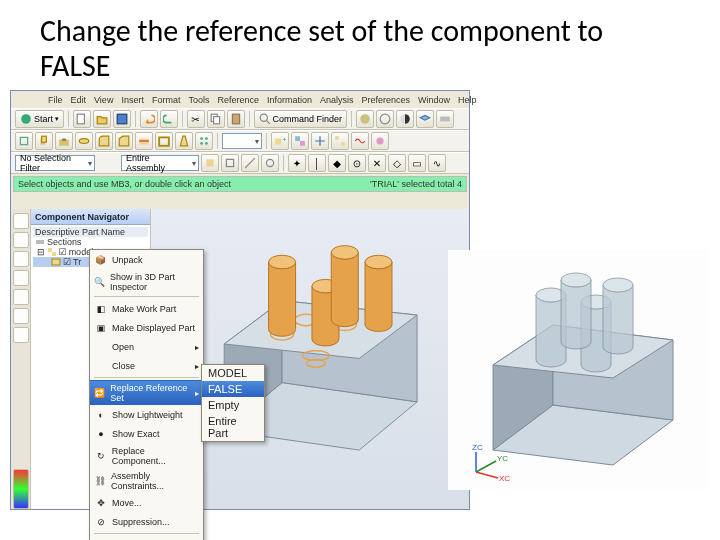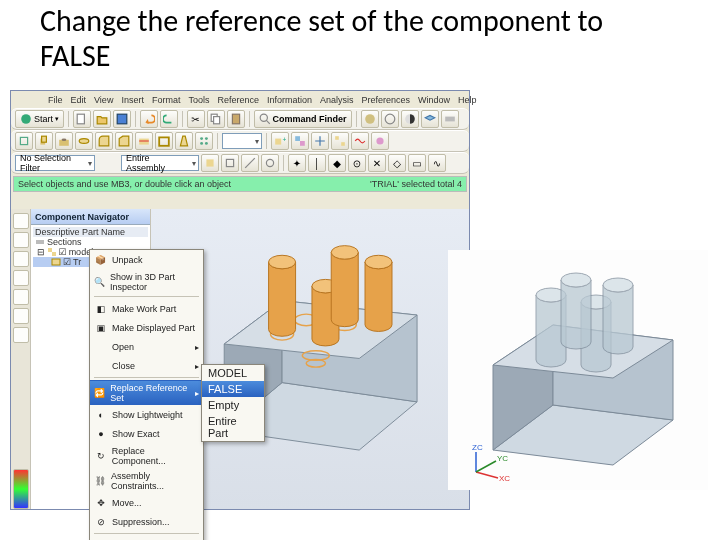--- a/index.html
+++ b/index.html
@@ -1,22 +1,22 @@
 <!DOCTYPE html>
 <html><head>
 <meta charset="utf-8">
 <style>
   * { box-sizing: border-box; margin: 0; padding: 0; }
   body { width: 720px; height: 540px; background: #fff; font-family: "Segoe UI", Tahoma, sans-serif; font-size: 10px; position: relative; overflow: hidden; }
-  .slide-title { font-size: 30px; font-family: Calibri, sans-serif; color: #000; padding: 4px 40px 2px 40px; line-height: 1.15; }
+  .slide-title { font-size: 30px; font-family: Calibri, sans-serif; color: #000; padding: 14px 40px 2px 40px; line-height: 1.15; }
   .app-window { position: absolute; left: 10px; top: 90px; width: 460px; height: 420px; background: #ece9d8; border: 1px solid #7b8aaf; font-size: 9px; }
   .title-bar { height: 18px; background: linear-gradient(#1f52c7,#093da8); color: #fff; display: flex; align-items: center; padding: 0 4px; font-size: 9px; }
   .menu-bar { height: 17px; background: #ece9d8; display: flex; gap: 8px; padding: 0 6px; align-items: center; color: #333; margin-left: 31px; }
   .menu-bar span { cursor: default; }
-  .toolbar-row { height: 22px; background: #f3f2ec; border-top: 1px solid #fff; border-bottom: 1px solid #c6c3b6; display: flex; align-items: center; gap: 2px; padding: 0 4px; overflow: hidden; border-radius: 6px; }
+  .toolbar-row { height: 22px; background: #f3f2ec; border-top: 1px solid #fff; border-bottom: 1px solid #c6c3b6; display: flex; align-items: center; gap: 2px; padding: 0 4px; overflow: hidden; }
   .tbtn { width: 18px; height: 18px; background: linear-gradient(#fdfdfb,#e6e3d6); border: 1px solid #c0bda8; border-radius: 2px; display: flex; align-items: center; justify-content: center; font-size: 10px; }
   .tbtn svg { width: 12px; height: 12px; }
   .sep { width: 1px; height: 16px; background: #c6c3b6; margin: 0 2px; }
   .combo { height: 16px; background: #fff; border: 1px solid #7f9db9; font-size: 9px; display: flex; align-items: center; padding: 0 12px 0 4px; position: relative; }
   .combo::after { content: "▾"; position: absolute; right: 2px; font-size: 8px; color: #555; }
   .status-row { height: 16px; background: #86efac; border: 1px solid #bbb; margin: 2px; display: flex; align-items: center; justify-content: space-between; padding: 0 4px; color: #333; }
   .work-area { position: absolute; left: 0; top: 118px; right: 0; bottom: 0; display: flex; }
   .side-rail { width: 20px; background: #e8e5d8; border-right: 1px solid #c6c3b6; display: flex; flex-direction: column; gap: 3px; padding-top: 4px; align-items: center; }
   .side-rail .rb { width: 16px; height: 16px; background: #fdfdfb; border: 1px solid #c0bda8; border-radius: 2px; }
   .nav-panel { width: 120px; background: #fff; border-right: 1px solid #c6c3b6; position: relative; }
@@ -109,21 +109,21 @@
         <svg viewBox="0 0 10 10">
           <rect x="2" y="1" width="6" height="8" fill="#c9a86a" stroke="#876"></rect>
         </svg>
       </div>
     <div class="sep"></div>
     <div class="tbtn" style="width:auto;padding:0 4px;gap:2px;">
       <svg viewBox="0 0 10 10">
           <circle cx="4" cy="4" r="3" fill="none" stroke="#888"></circle>
           <line x1="6" y1="6" x2="9" y2="9" stroke="#888"></line>
         </svg>
-      <span style="font-size:9px;font-weight:bold;">Command Finder</span>
+      <span style="font-size:9px;">Command Finder</span>
     </div>
     <div class="sep"></div>
     <div class="tbtn">
         <svg viewBox="0 0 10 10">
           <circle cx="5" cy="5" r="4" fill="#d0c080"></circle>
         </svg>
       </div>
     <div class="tbtn">
         <svg viewBox="0 0 10 10">
           <circle cx="5" cy="5" r="4" fill="none" stroke="#888"></circle>

